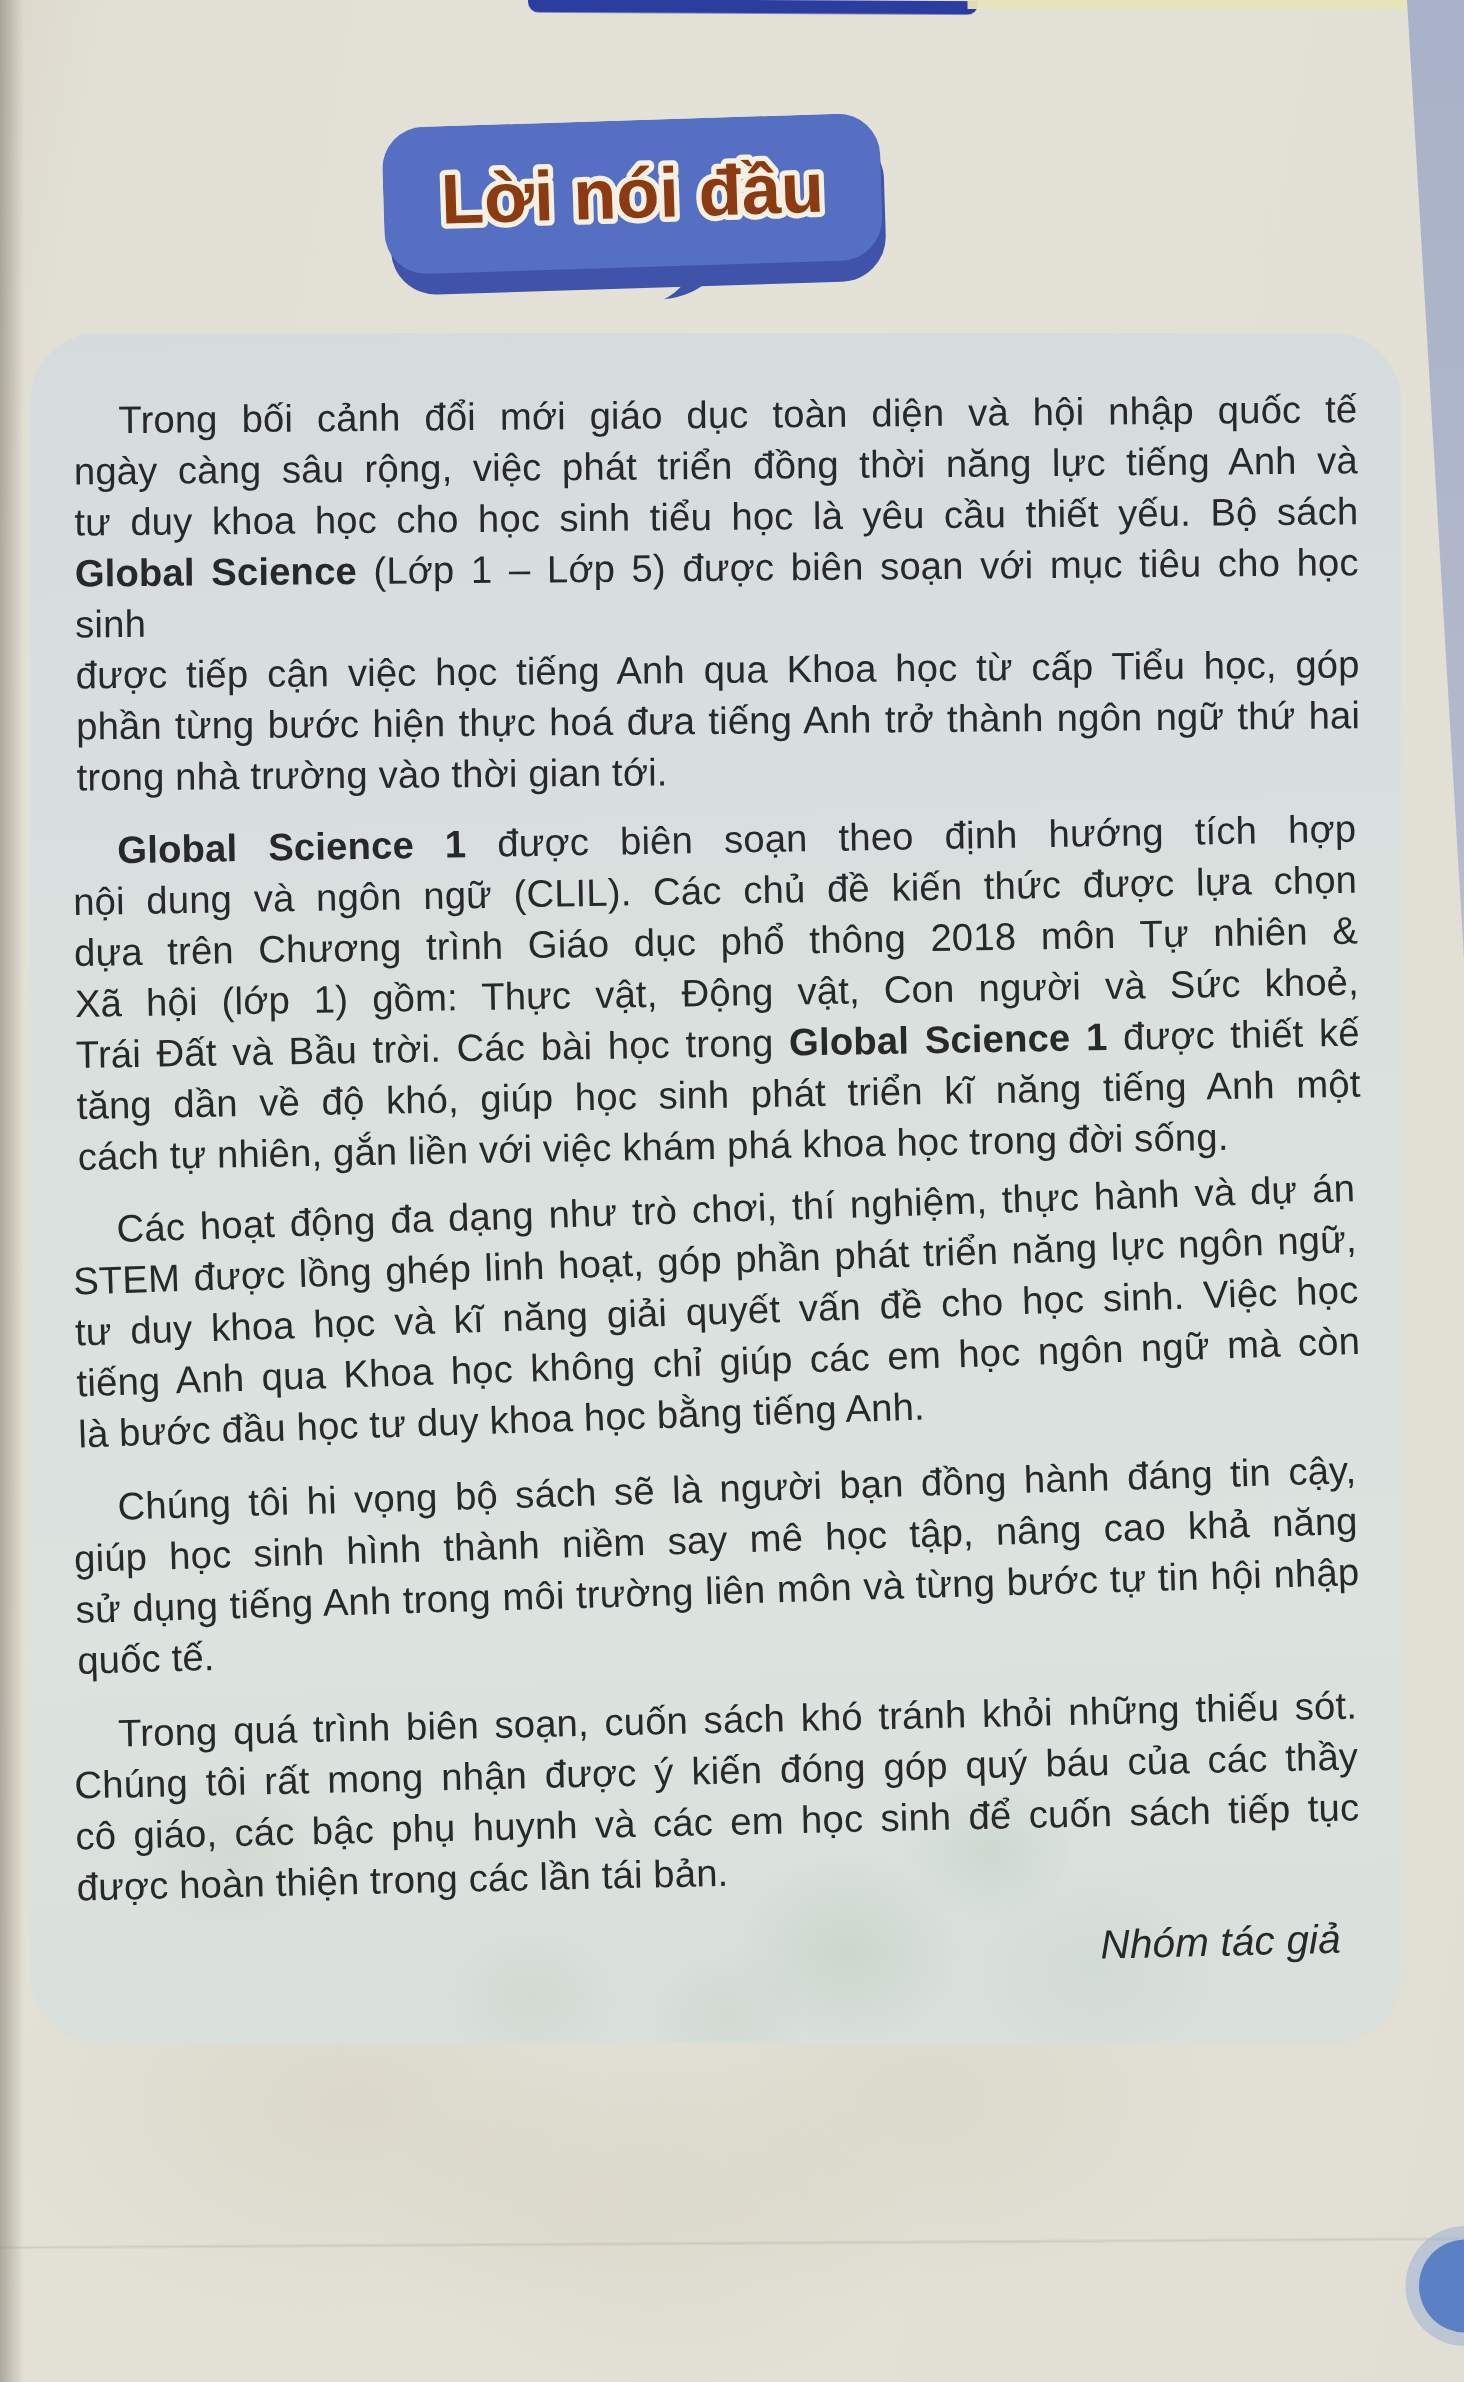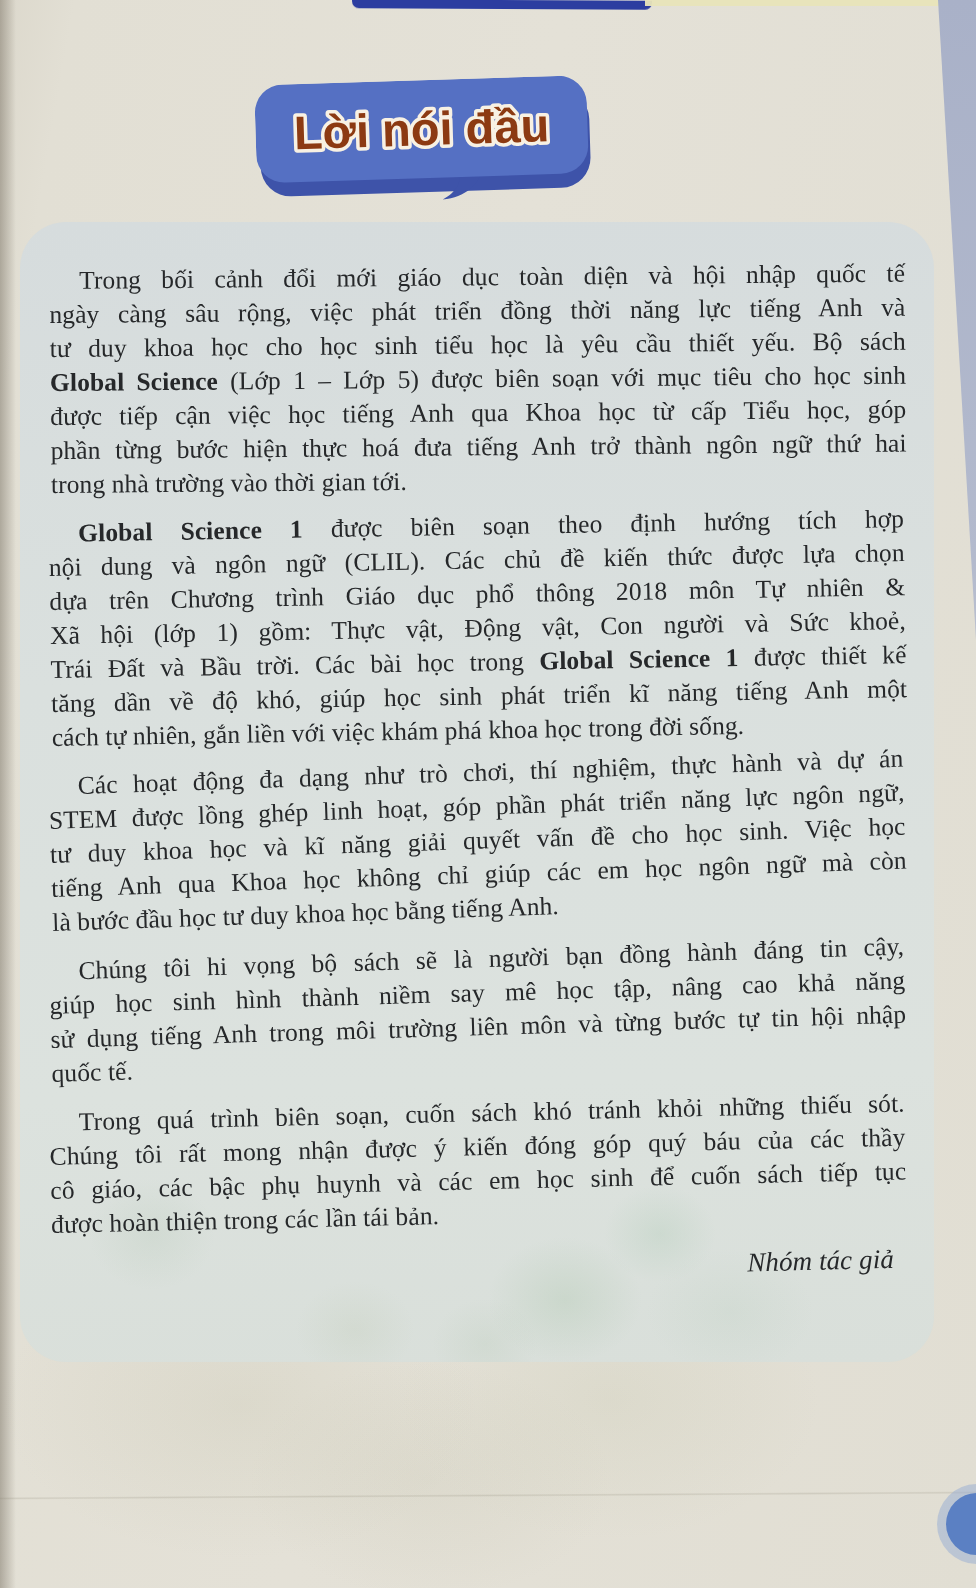--- a/index.html
+++ b/index.html
@@ -68,21 +68,20 @@
     position: absolute; left: 20px; top: 222px; width: 914px; height: 1140px;
     border-radius: 46px;
     background:
       radial-gradient(110px 90px at 545px 1078px, rgba(150,185,150,.22), rgba(150,185,150,0) 70%),
       radial-gradient(80px 70px at 640px 1012px, rgba(150,190,160,.20), rgba(150,190,160,0) 70%),
       radial-gradient(90px 80px at 132px 1012px, rgba(160,185,160,.16), rgba(160,185,160,0) 70%),
       radial-gradient(85px 70px at 335px 1108px, rgba(170,185,150,.14), rgba(170,185,150,0) 70%),
       radial-gradient(75px 65px at 465px 1122px, rgba(160,185,155,.14), rgba(160,185,155,0) 70%),
       radial-gradient(120px 90px at 710px 1090px, rgba(160,190,165,.12), rgba(160,190,165,0) 70%),
       linear-gradient(178deg, #d6dcdd 0%, #dae0de 40%, #dce2de 75%, #d9dfda 100%);
-    font-family: Liberation Serif, serif;
   }
   .text-area {
     position: absolute; left: 30px; top: 42px; width: 856px;
     color: var(--text, #26282a);
     font-size: 25.5px; line-height: 34px;
     letter-spacing: .1px;
   }
   .para { transform-origin: 0 50%; }
   .para + .para { margin-top: 15px; }
   .para:nth-child(1) { transform: rotate(-.5deg); }

